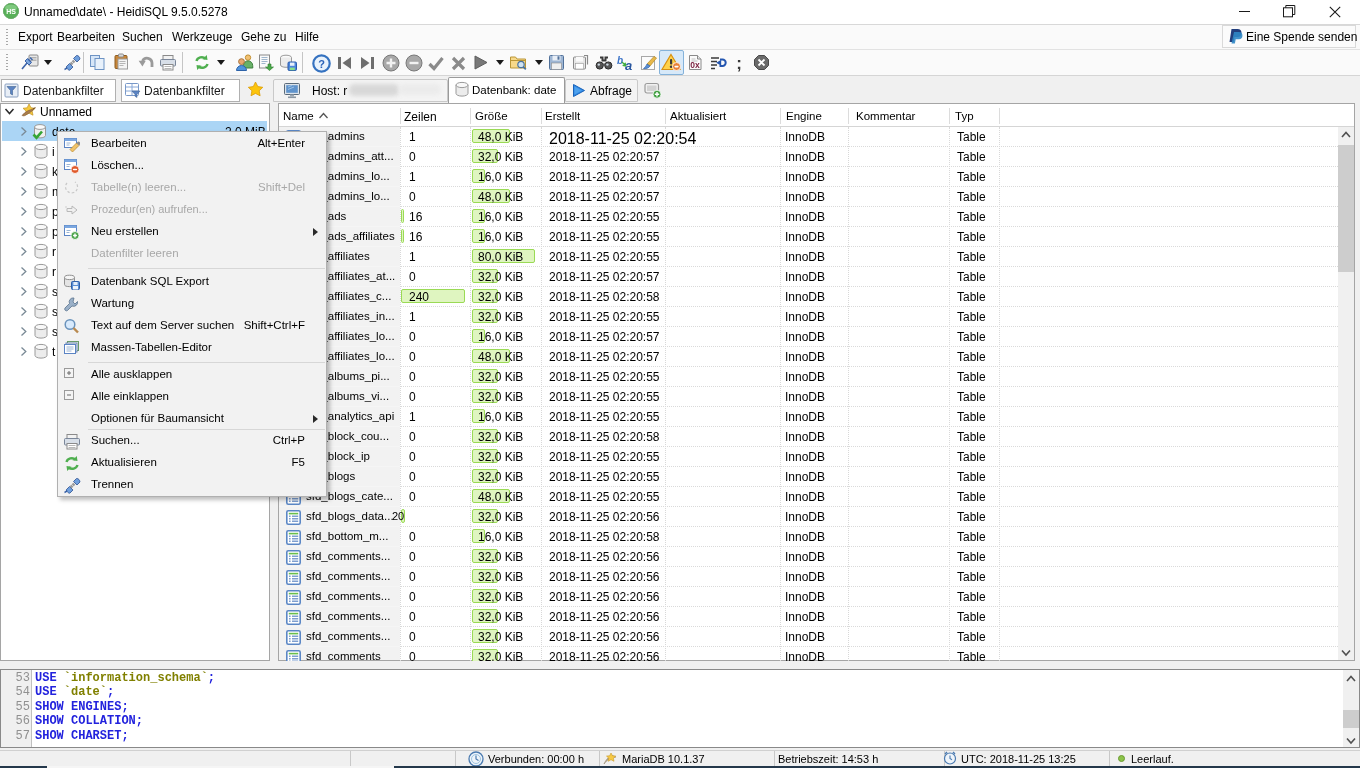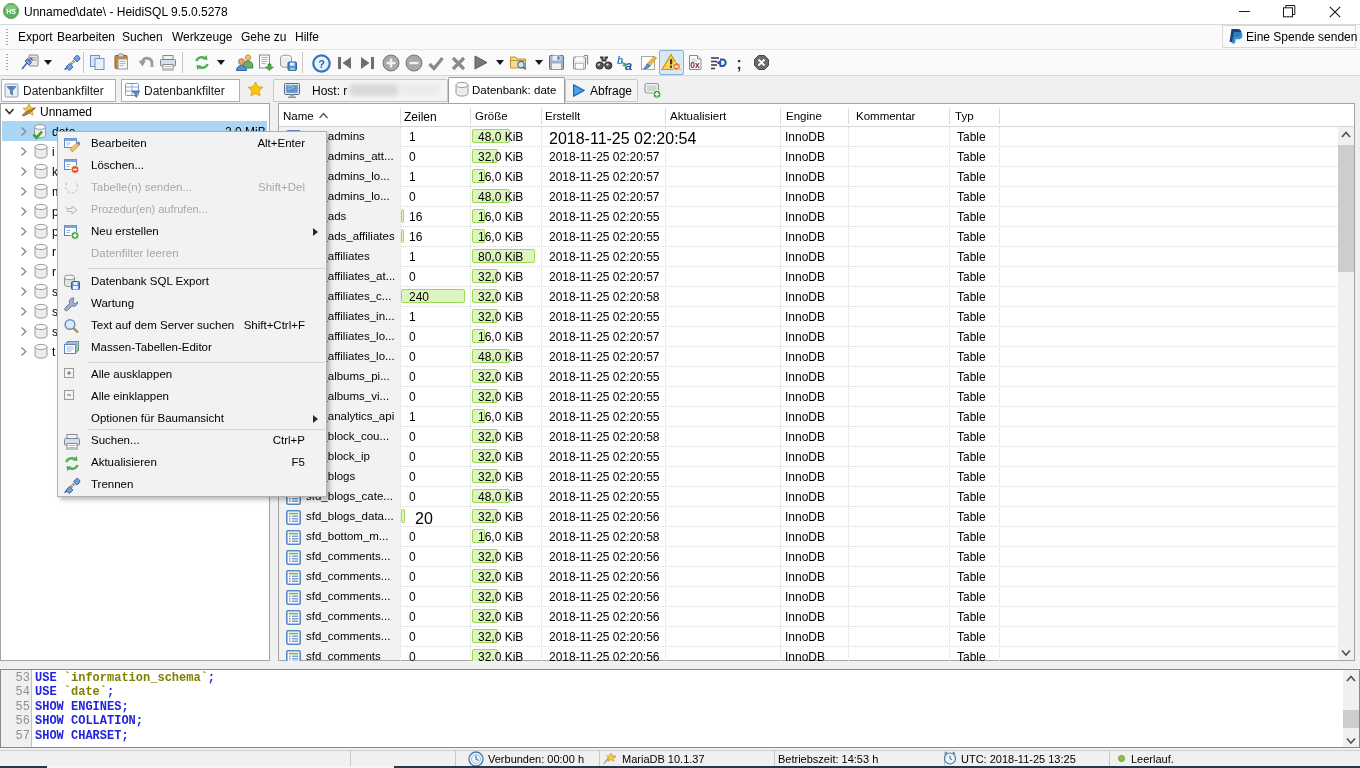--- a/index.html
+++ b/index.html
@@ -673,21 +673,21 @@
       <div class="abs" style="left:279px;top:507px;width:1075px;height:20px;border-bottom:1px dotted #dadada"></div>
       <div class="abs" style="left:279px;top:526px;width:121px;height:1px;background:#f5f5f5"></div>
       <div style="position:absolute;left:286px;top:510px;line-height:0"><svg width="15" height="15" viewBox="0 0 15 15">
           <rect x="0.8" y="0.8" width="13.4" height="13.4" rx="1.5" fill="#fff" stroke="#5b87c5" stroke-width="1.6"></rect>
           <rect x="2.8" y="2.8" width="9.4" height="1.6" fill="#6abf4b"></rect>
           <path d="M6 6.2h6.2M6 8.7h6.2M6 11.2h6.2" stroke="#7e9fd0" stroke-width="1.4"></path>
           <path d="M3 6.2h1.6M3 8.7h1.6M3 11.2h1.6" stroke="#7e9fd0" stroke-width="1.4"></path>
         </svg></div>
       <div class="txt" style="left:306px;top:510px;font-size:11.5px;max-width:94px;overflow:hidden">sfd_blogs_data...</div>
       <div class="abs" style="left:401px;top:509px;width:4px;height:14px;background:#dff5c0;border:1px solid #9ada55;border-radius:2px"></div>
-      <div class="txt" style="left:415px;top:510px;font-size:16px">20</div>
+      <div class="txt" style="left:392px;top:510px;font-size:11px">20</div>
       <div class="abs" style="left:472px;top:509px;width:26px;height:14px;background:#dff5c0;border:1px solid #9ada55;border-radius:2px"></div>
       <div class="txt" style="left:478px;top:510px;font-size:12px">32,0 KiB</div>
       <div class="txt" style="left:549px;top:510px;font-size:12px">2018-11-25 02:20:56</div>
       <div class="txt" style="left:785px;top:510px;font-size:12px">InnoDB</div>
       <div class="txt" style="left:957px;top:510px;font-size:12px">Table</div>
       <div class="abs" style="left:279px;top:527px;width:1075px;height:20px;border-bottom:1px dotted #dadada"></div>
       <div class="abs" style="left:279px;top:546px;width:121px;height:1px;background:#f5f5f5"></div>
       <div style="position:absolute;left:286px;top:530px;line-height:0"><svg width="15" height="15" viewBox="0 0 15 15">
           <rect x="0.8" y="0.8" width="13.4" height="13.4" rx="1.5" fill="#fff" stroke="#5b87c5" stroke-width="1.6"></rect>
           <rect x="2.8" y="2.8" width="9.4" height="1.6" fill="#6abf4b"></rect>
@@ -814,21 +814,21 @@
       <rect x="1.5" y="1.5" width="12" height="10" fill="#fff" stroke="#5b84c4"></rect>
       <rect x="1.5" y="1.5" width="12" height="2.5" fill="#7ba7e0"></rect>
       <path d="M3.5 6.5h4M3.5 8.5h3" stroke="#9ab4d4"></path>
       <circle cx="12" cy="11.5" r="4" fill="#e05a2b" stroke="#fff" stroke-width="0.8"></circle>
       <rect x="9.9" y="10.8" width="4.2" height="1.5" rx="0.7" fill="#fff"></rect>
     </svg></div>
 <div class="txt" style="left:91px;top:159px;font-size:11.5px;color:#000">Löschen...</div>
 <div style="position:absolute;left:63px;top:180px;line-height:0"><svg width="17" height="16" viewBox="0 0 17 16">
       <path d="M4 3 a6 6 0 1 0 8-1" fill="none" stroke="#c8c8c8" stroke-width="1.2" stroke-dasharray="2.5 2"></path>
     </svg></div>
-<div class="txt" style="left:91px;top:181px;font-size:11.5px;color:#a8a8a8">Tabelle(n) senden...</div>
+<div class="txt" style="left:91px;top:181px;font-size:11.5px;color:#a8a8a8">Tabelle(n) leeren...</div>
 <div class="txt" style="right:1055px;top:181px;font-size:11.5px;color:#a8a8a8;text-align:right;left:auto">Shift+Del</div>
 <div style="position:absolute;left:63px;top:202px;line-height:0"><svg width="17" height="16" viewBox="0 0 17 16">
       <path d="M4 6.5 h5 v-2.5 l5 4 -5 4 v-2.5 h-5z" fill="#f0f0f0" stroke="#b8b8b8"></path>
       <circle cx="3" cy="5" r="0.8" fill="#c8c8c8"></circle>
     </svg></div>
 <div class="txt" style="left:91px;top:203px;font-size:11px;color:#a8a8a8">Prozedur(en) aufrufen...</div>
 <div style="position:absolute;left:63px;top:224px;line-height:0"><svg width="17" height="16" viewBox="0 0 17 16">
       <rect x="1.5" y="1.5" width="12" height="10" fill="#fff" stroke="#5b84c4"></rect>
       <rect x="1.5" y="1.5" width="12" height="2.5" fill="#7ba7e0"></rect>
       <path d="M3.5 6.5h4M3.5 8.5h3" stroke="#9ab4d4"></path>

